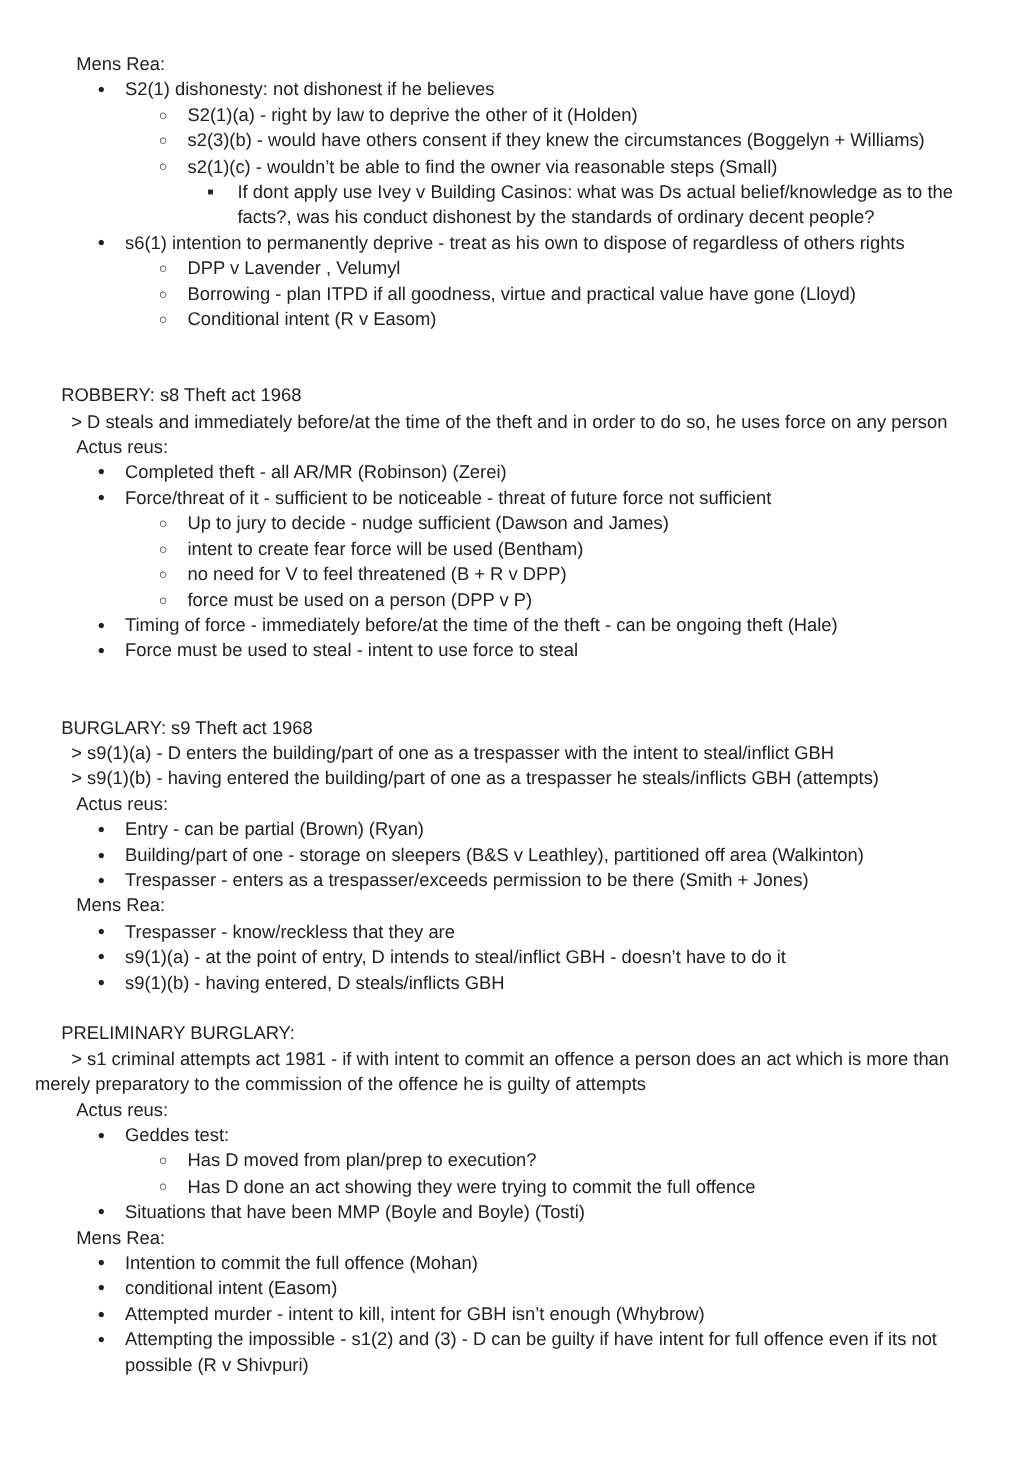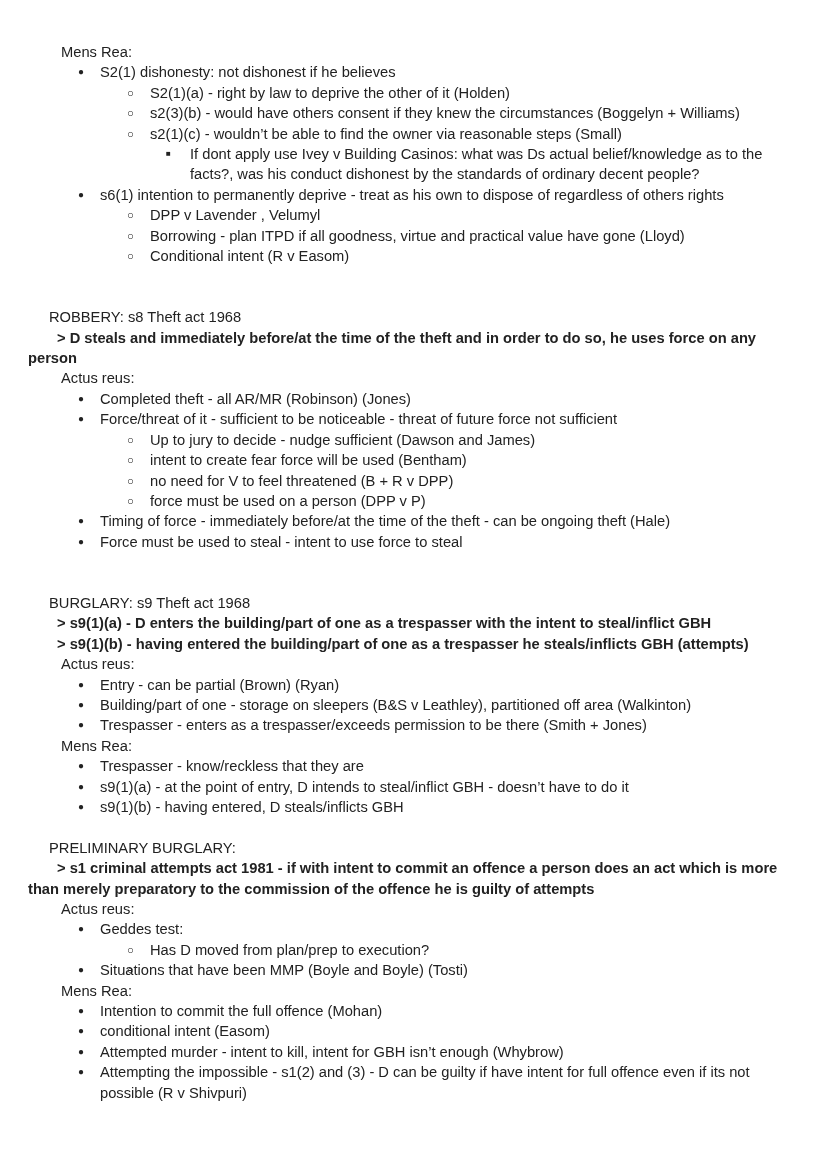--- a/index.html
+++ b/index.html
@@ -19,21 +19,21 @@
   }
   .line {
     position: relative;
     font-size: 14.7px;
     line-height: 20.4px;
     white-space: normal;
   }
   .spacer { height: 20.4px; }
   .header { padding-left: 21px; }
   .label  { padding-left: 33px; }
-  .quote  { padding-left: 0; text-indent: 29px; font-weight: bold; }
+  .quote  { padding-left: 0; text-indent: 29px; }
   .b1 { padding-left: 72px; }
   .b2 { padding-left: 122px; }
   .b3 { padding-left: 162px; }
   .marker {
     position: absolute;
     top: 0;
     line-height: 20.4px;
     color: #222222;
   }
   .b1 > .marker { left: 50px;  font-size: 10px;   }
@@ -55,21 +55,21 @@
       <div class="line b2"><span class="marker">○</span><span>DPP v Lavender , Velumyl</span></div>
       <div class="line b2"><span class="marker">○</span><span>Borrowing - plan ITPD if all goodness, virtue and practical value have gone (Lloyd)</span></div>
       <div class="line b2"><span class="marker">○</span><span>Conditional intent (R v Easom)</span></div>
       <div class="line spacer"></div>
       <div class="line spacer"></div>
     </section>
     <section>
       <div class="line header"><span>ROBBERY: s8 Theft act 1968</span></div>
       <div class="line quote"><span>&gt; D steals and immediately before/at the time of the theft and in order to do so, he uses force on any person</span></div>
       <div class="line label"><span>Actus reus:</span></div>
-      <div class="line b1"><span class="marker">●</span><span>Completed theft - all AR/MR (Robinson) (Jones)</span></div>
+      <div class="line b1"><span class="marker">●</span><span>Completed theft - all AR/MR (Robinson) (Zerei)</span></div>
       <div class="line b1"><span class="marker">●</span><span>Force/threat of it - sufficient to be noticeable - threat of future force not sufficient</span></div>
       <div class="line b2"><span class="marker">○</span><span>Up to jury to decide - nudge sufficient (Dawson and James)</span></div>
       <div class="line b2"><span class="marker">○</span><span>intent to create fear force will be used (Bentham)</span></div>
       <div class="line b2"><span class="marker">○</span><span>no need for V to feel threatened (B + R v DPP)</span></div>
       <div class="line b2"><span class="marker">○</span><span>force must be used on a person (DPP v P)</span></div>
       <div class="line b1"><span class="marker">●</span><span>Timing of force - immediately before/at the time of the theft - can be ongoing theft (Hale)</span></div>
       <div class="line b1"><span class="marker">●</span><span>Force must be used to steal - intent to use force to steal</span></div>
       <div class="line spacer"></div>
       <div class="line spacer"></div>
     </section>
@@ -86,21 +86,21 @@
       <div class="line b1"><span class="marker">●</span><span>s9(1)(a) - at the point of entry, D intends to steal/inflict GBH - doesn’t have to do it</span></div>
       <div class="line b1"><span class="marker">●</span><span>s9(1)(b) - having entered, D steals/inflicts GBH</span></div>
       <div class="line spacer"></div>
     </section>
     <section>
       <div class="line header"><span>PRELIMINARY BURGLARY:</span></div>
       <div class="line quote"><span>&gt; s1 criminal attempts act 1981 - if with intent to commit an offence a person does an act which is more than merely preparatory to the commission of the offence he is guilty of attempts</span></div>
       <div class="line label"><span>Actus reus:</span></div>
       <div class="line b1"><span class="marker">●</span><span>Geddes test:</span></div>
       <div class="line b2"><span class="marker">○</span><span>Has D moved from plan/prep to execution?</span></div>
-      <div class="line b2"><span class="marker">○</span></div>
+      <div class="line b2"><span class="marker">○</span><span>Has D done an act showing they were trying to commit the full offence</span></div>
       <div class="line b1"><span class="marker">●</span><span>Situations that have been MMP (Boyle and Boyle) (Tosti)</span></div>
       <div class="line label"><span>Mens Rea:</span></div>
       <div class="line b1"><span class="marker">●</span><span>Intention to commit the full offence (Mohan)</span></div>
       <div class="line b1"><span class="marker">●</span><span>conditional intent (Easom)</span></div>
       <div class="line b1"><span class="marker">●</span><span>Attempted murder - intent to kill, intent for GBH isn’t enough (Whybrow)</span></div>
       <div class="line b1"><span class="marker">●</span><span>Attempting the impossible - s1(2) and (3) - D can be guilty if have intent for full offence even if its not possible (R v Shivpuri)</span></div>
     </section>
   </div>
 
 </body></html>

